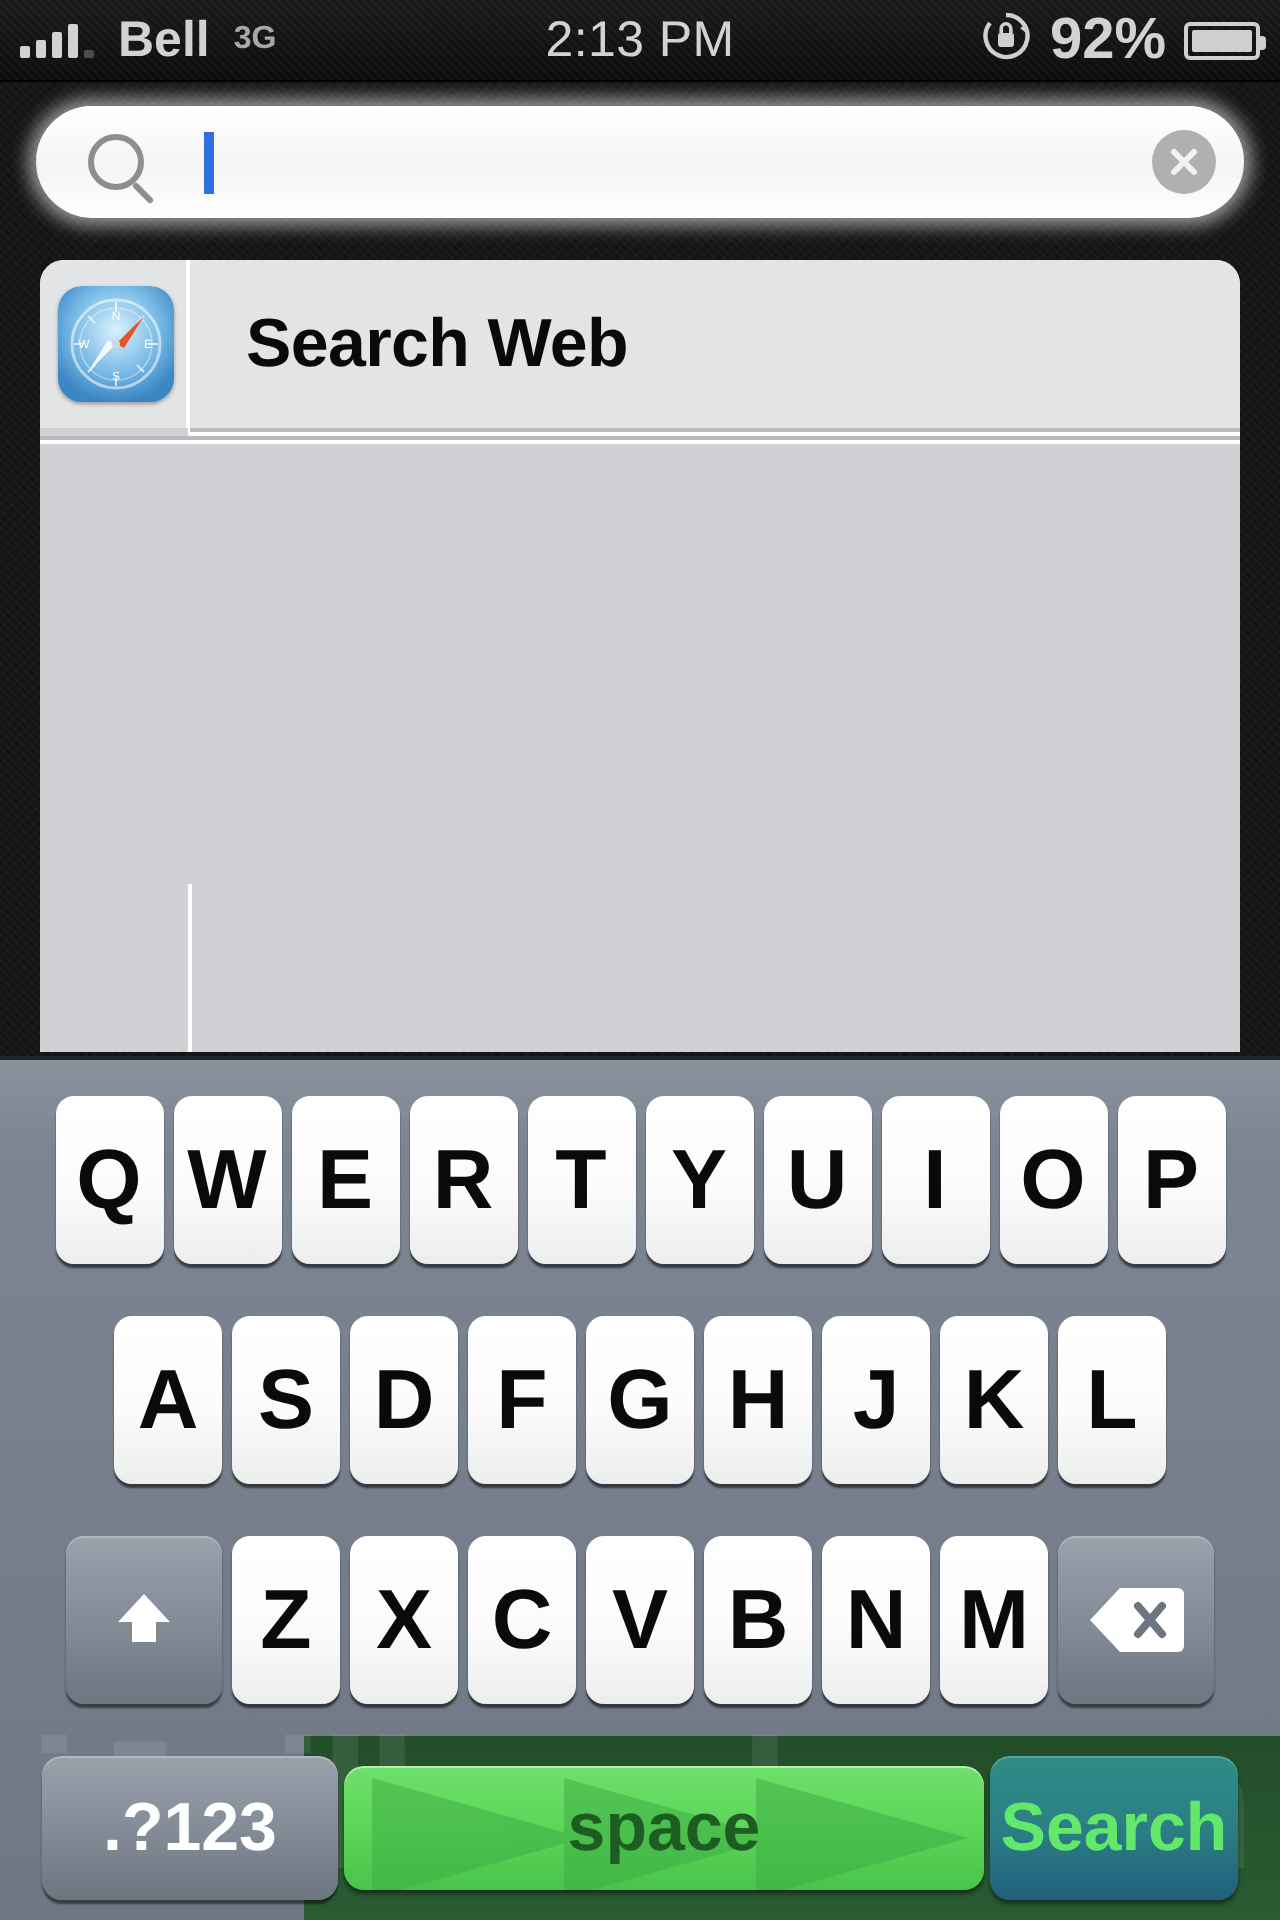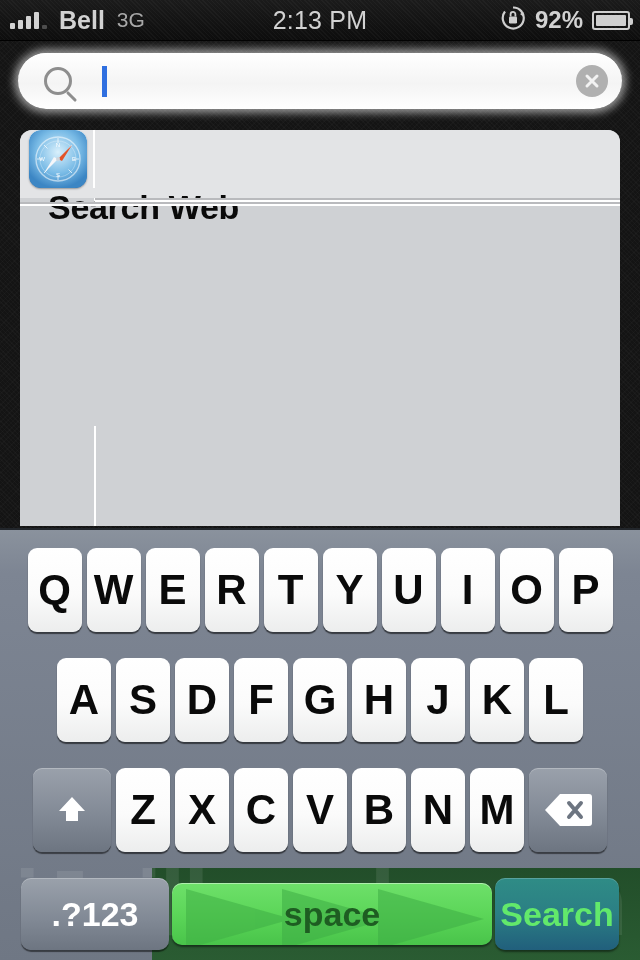--- a/index.html
+++ b/index.html
@@ -38,22 +38,22 @@
     position: absolute; right: 10px; display: flex; align-items: center; gap: 9px;
   }
   .bars { display: flex; align-items: flex-end; gap: 3px; height: 18px; }
   .bars i { display: block; width: 5px; background: #d2d2d2; border-radius: 1px; }
   .bars i:nth-child(1) { height: 6px; }
   .bars i:nth-child(2) { height: 9px; }
   .bars i:nth-child(3) { height: 13px; }
   .bars i:nth-child(4) { height: 17px; }
   .bars i:nth-child(5) { height: 4px; background: #4d4d4d; }
   .carrier { font-size: 25px; font-weight: bold; color: #d2d2d2; }
-  .netlabel { font-size: 21px; font-weight: normal; color: #a8a8a8; }
-  .pct { font-size: 24px; font-weight: bold; color: #d2d2d2; }
+  .netlabel { font-size: 16px; font-weight: bold; color: #a8a8a8; }
+  .pct { font-size: 29px; font-weight: bold; color: #d2d2d2; }
   .battery {
     width: 38px; height: 19px; border: 2px solid #cfcfcf; border-radius: 3px;
     position: relative; box-sizing: border-box; padding: 2px;
   }
   .battery::after {
     content: ""; position: absolute; right: -5px; top: 5px;
     width: 3px; height: 7px; background: #cfcfcf; border-radius: 0 2px 2px 0;
   }
   .battery span { display: block; height: 100%; background: #cfcfcf; border-radius: 1px; }
 
@@ -102,25 +102,24 @@
     width: 600px; height: 396px;
     background: #cfd1d4;
     border-radius: 12px 12px 0 0;
     overflow: hidden;
   }
   #results::after {
     content: ""; position: absolute; left: 74px; top: 0; bottom: 0;
     width: 2px; background: #ffffff;
   }
   .row {
-    position: relative; height: 68px;
+    position: relative; height: 84px;
     background: #e3e4e6;
-    display: flex; 
+    display: flex; align-items: center;
     z-index: 2;
-    flex-direction: column;
   }
   .rowsep {
     position: relative; z-index: 3;
     height: 4px;
     background: linear-gradient(#b9babd 0 2px, #ffffff 2px 4px);
     margin-left: 75px;
   }
   .rowsep.full { margin-left: 0; }
   .iconcell {
     width: 75px; height: 100%;

